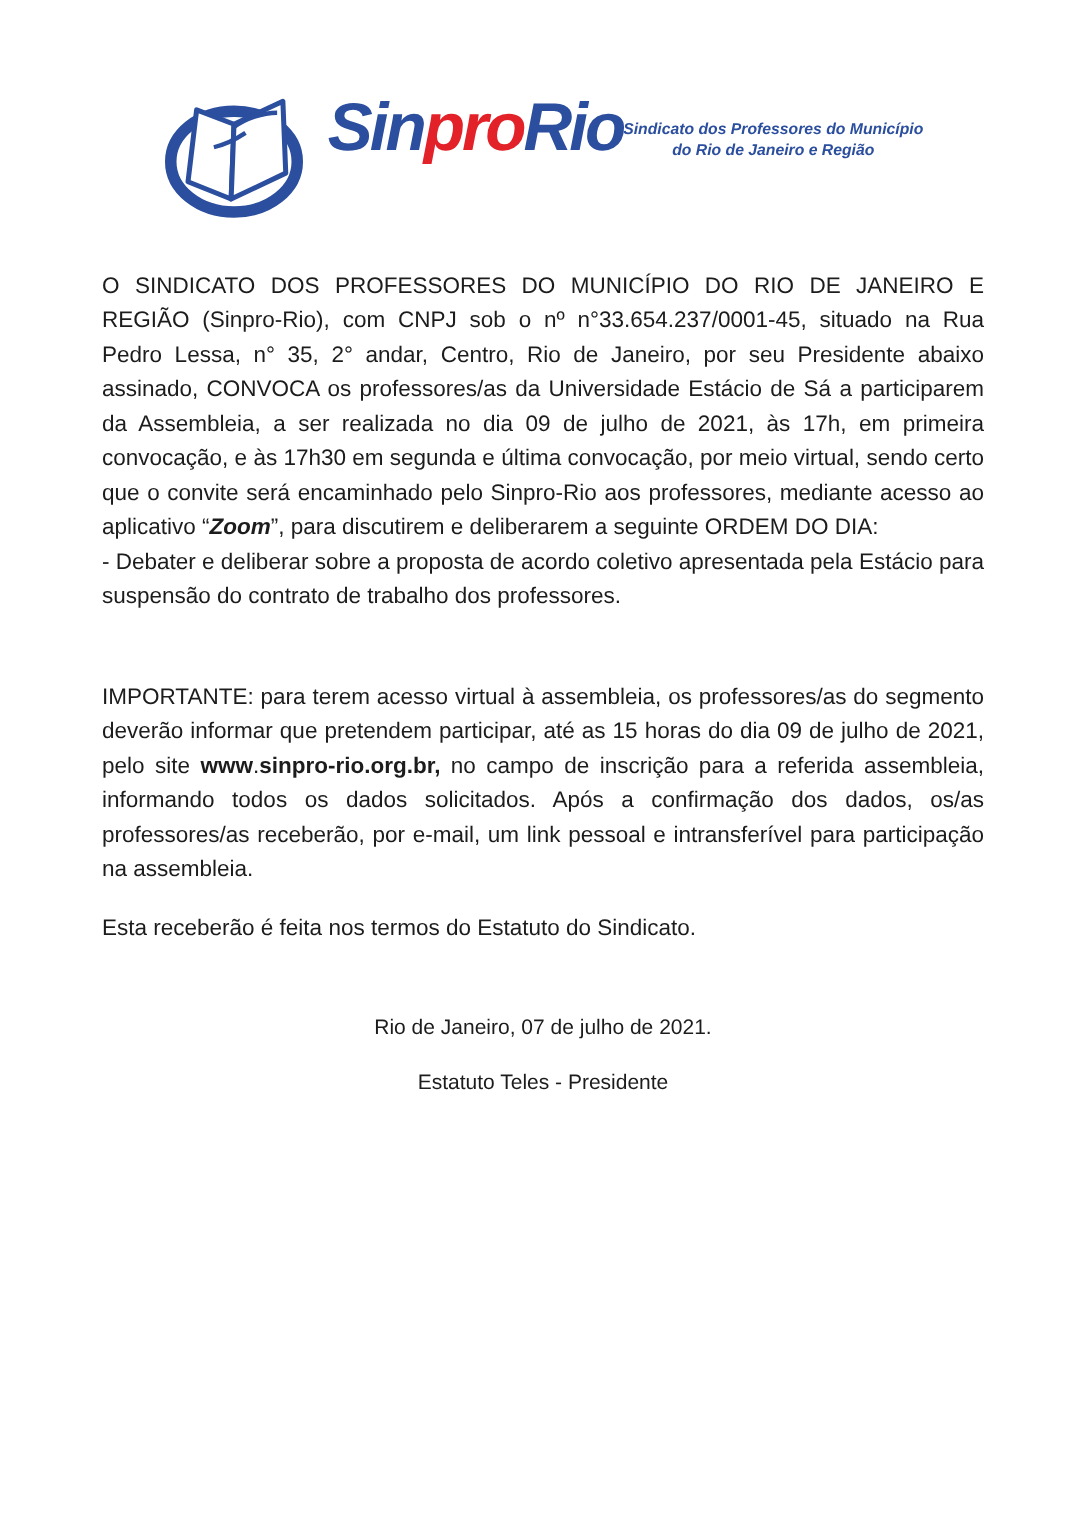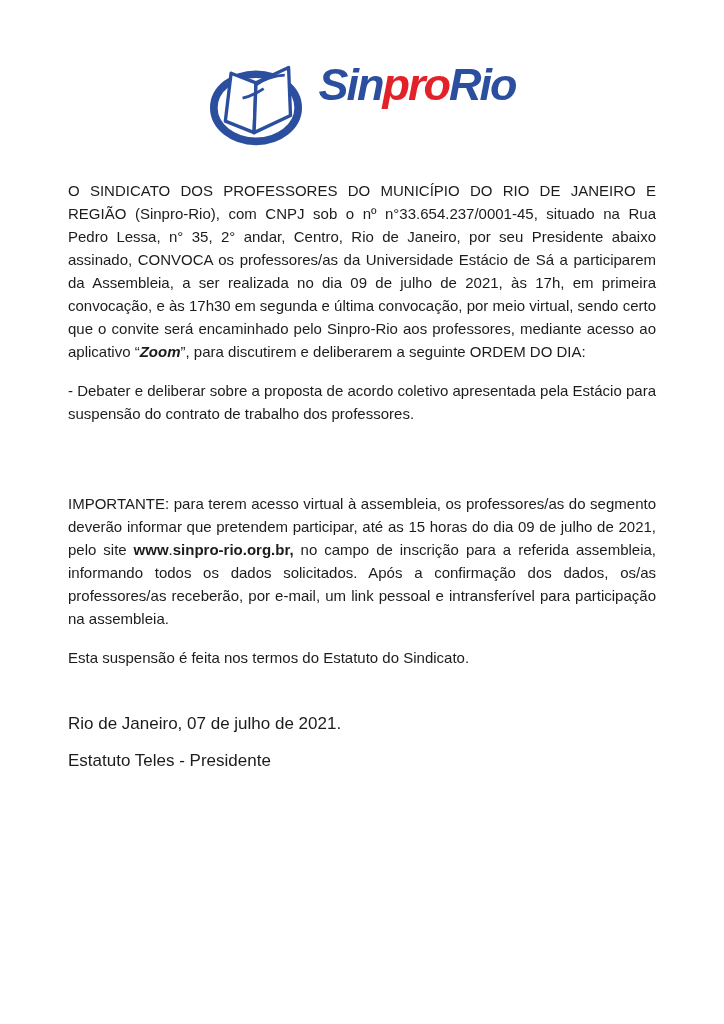--- a/index.html
+++ b/index.html
@@ -54,29 +54,29 @@
     letter-spacing: 0.8px;
     margin: 0 0 0 0;
   }
   .para {
     font-size: 15px;
     line-height: 23px;
     text-align: justify;
     margin: 0;
   }
   .para-intro     { margin-top: 31px; }
-  .para-agenda    { margin-top: 16px; }
-  .para-important { margin-top: 67px; }
+  .para-agenda    { margin-top: 0; }
+  .para-important { margin-top: 44px; }
   .para-closing   { margin-top: 16px; }
   .seg-bold   { font-weight: bold; }
   .seg-italic { font-style: italic; }
   .date-line, .signature-line {
-    font-size: 17px;
+    font-size: 14px;
     line-height: 23px;
-    text-align: left;
+    text-align: center;
   }
   .date-line      { margin-top: 43px; }
   .signature-line { margin-top: 14px; }
 </style>
 </head>
 <body>
 
 <div class="page">
 
   <div class="logo-row">
@@ -89,28 +89,32 @@
         <polygon points="50,28 84,12 86,62 48,80" fill="#ffffff" stroke="#2B4F9E" stroke-width="3.5" stroke-linejoin="round"></polygon>
 
         <path d="M50 30 C 58 24, 70 20, 80 20" fill="none" stroke="#2B4F9E" stroke-width="3"></path>
         <path d="M36 44 C 44 42, 52 38, 58 34" fill="none" stroke="#2B4F9E" stroke-width="3"></path>
       </svg>
     </div>
     <div class="logo-text-block">
       <div class="wordmark">
         <span class="wm-blue">Sin</span><span class="wm-red">pro</span><span class="wm-blue">Rio</span>
       </div>
+      <div class="tagline">
+        <div>Sindicato dos Professores do Município</div>
+        <div>do Rio de Janeiro e Região</div>
+      </div>
     </div>
   </div>
 
 
   <p class="para para-intro"><span>O SINDICATO DOS PROFESSORES DO MUNICÍPIO DO RIO DE JANEIRO E REGIÃO (Sinpro-Rio), com CNPJ sob o nº n°33.654.237/0001-45, situado na Rua Pedro Lessa, n° 35, 2° andar, Centro, Rio de Janeiro, por seu Presidente abaixo assinado, CONVOCA os professores/as da Universidade Estácio de Sá a participarem da Assembleia, a ser realizada no dia 09 de julho de 2021, às 17h, em primeira convocação, e às 17h30 em segunda e última convocação, por meio virtual, sendo certo que o convite será encaminhado pelo Sinpro-Rio aos professores, mediante acesso ao aplicativo “</span><span class="seg-bold seg-italic">Zoom</span><span>”, para discutirem e deliberarem a seguinte ORDEM DO DIA:</span></p>
 
   <p class="para para-agenda"><span>- Debater e deliberar sobre a proposta de acordo coletivo apresentada pela Estácio para suspensão do contrato de trabalho dos professores.</span></p>
 
   <p class="para para-important"><span>IMPORTANTE: para terem acesso virtual à assembleia, os professores/as do segmento deverão informar que pretendem participar, até as 15 horas do dia 09 de julho de 2021, pelo site </span><span class="seg-bold">www</span><span>.</span><span class="seg-bold">sinpro-rio.org.br,</span><span> no campo de inscrição para a referida assembleia, informando todos os dados solicitados. Após a confirmação dos dados, os/as professores/as receberão, por e-mail, um link pessoal e intransferível para participação na assembleia.</span></p>
 
-  <p class="para para-closing"><span>Esta suspensão é feita nos termos do Estatuto do Sindicato.</span></p>
+  <p class="para para-closing"><span>Esta receberão é feita nos termos do Estatuto do Sindicato.</span></p>
 
   <div class="date-line">Rio de Janeiro, 07 de julho de 2021.</div>
   <div class="signature-line">Estatuto Teles - Presidente</div>
 
 </div>
 
 </body></html>

